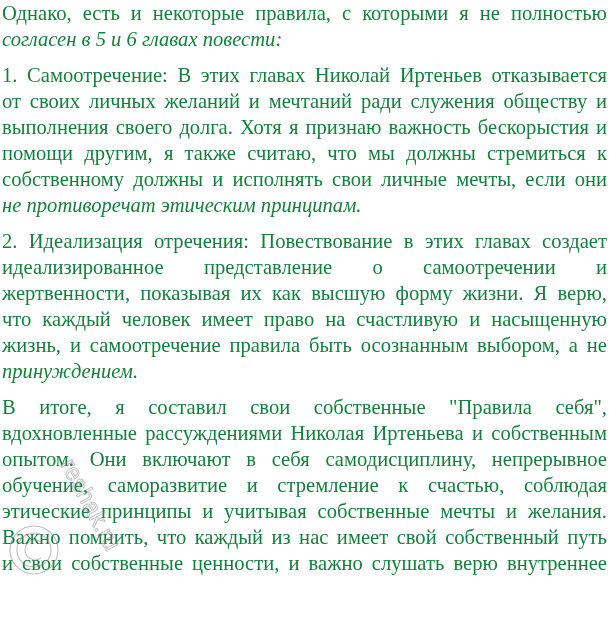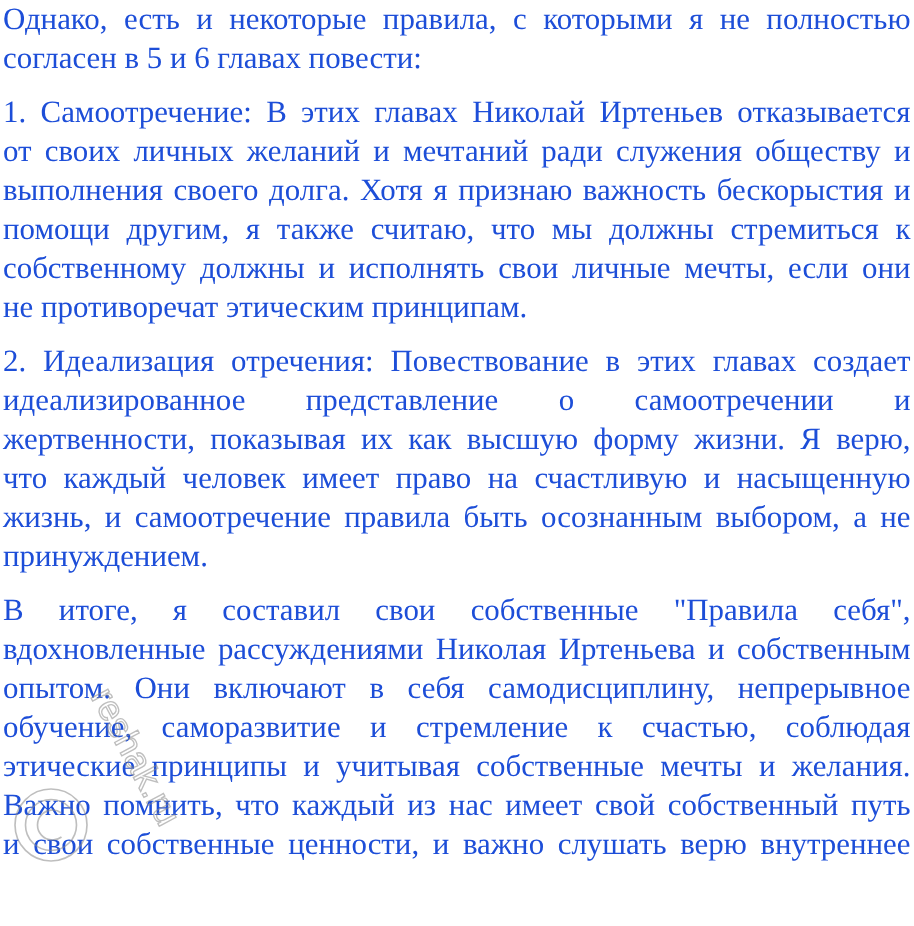--- a/index.html
+++ b/index.html
@@ -14,37 +14,38 @@
       position: relative;
     }
     .doc {
       position: absolute;
       left: 2px;
       top: 0px;
       width: 605px;
       font-family: "Liberation Serif", "DejaVu Serif", serif;
       font-size: 20.6px;
       line-height: 26px;
-      color: #1d4ed8;
+      color: #15803d;
     }
     .para {
       margin: 0 0 10px 0;
       text-align: justify;
       text-align-last: left;
       word-spacing: 0px;
     }
     .line {
       display: block;
       text-align: justify;
       text-align-last: justify;
       white-space: nowrap;
       height: 26px;
     }
     .line.last {
       text-align-last: left;
+      font-style: italic;
     }
     .watermark {
       position: absolute;
       left: 4px;
       top: 458px;
       width: 130px;
       height: 130px;
       pointer-events: none;
       opacity: 0.55;
     }

